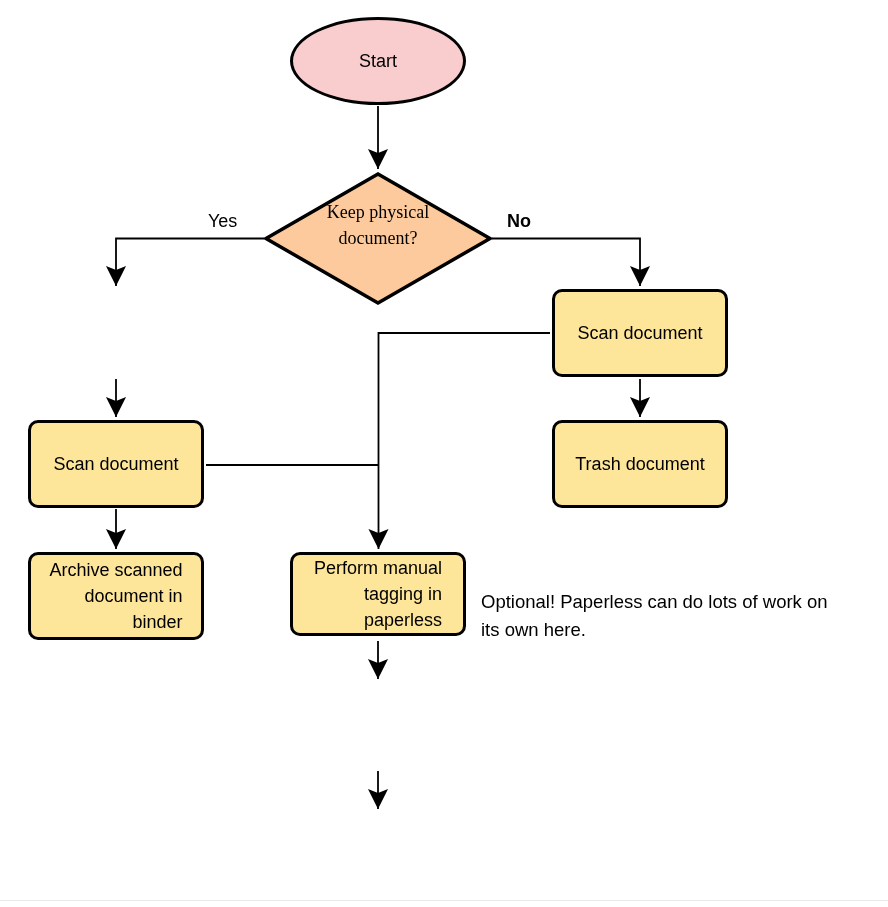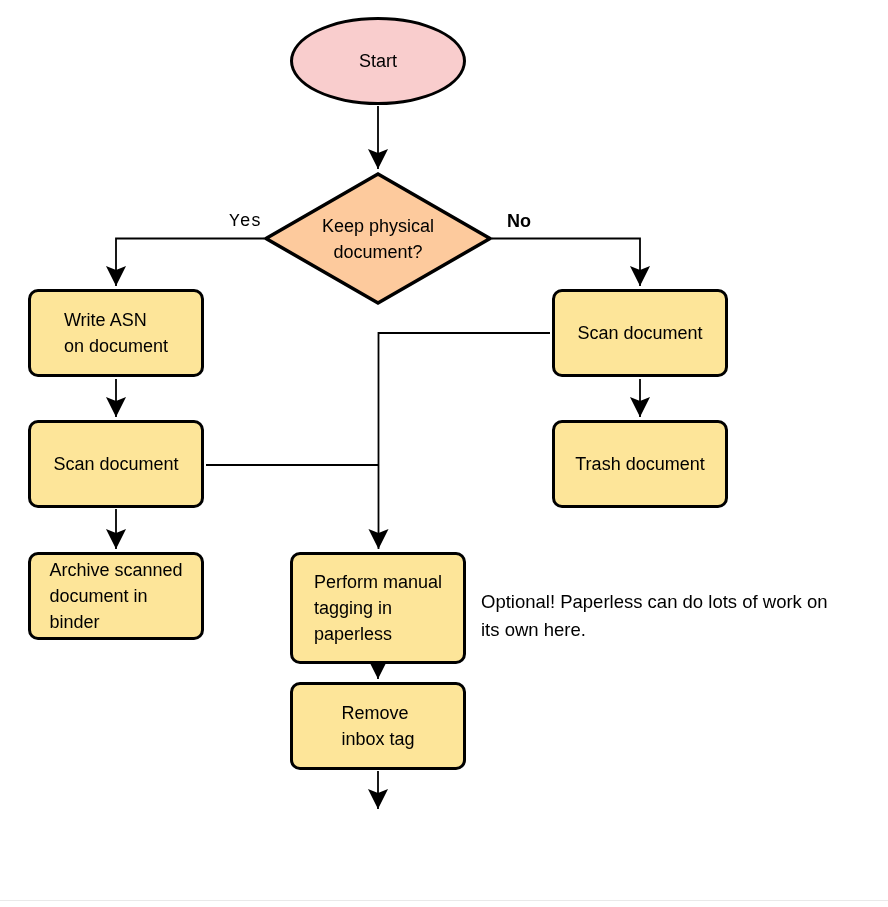--- a/index.html
+++ b/index.html
@@ -35,21 +35,21 @@
   .diamond {
     fill: var(--decision-fill);
     stroke: var(--stroke);
     stroke-width: 3.5;
   }
   .node {
     position: absolute;
     display: flex;
     align-items: center;
     justify-content: center;
-    text-align: left;
+    text-align: right;
     font-size: 18px;
     line-height: 26px;
     white-space: pre-line;
   }
   .process {
     background: var(--process-fill);
     border: 3px solid var(--stroke);
     border-radius: 10px;
   }
   .terminator {
@@ -110,61 +110,53 @@
     <polyline points="378,641 378,679" marker-end="url(#arrow)"></polyline>
     <polyline points="378,771 378,809" marker-end="url(#arrow)"></polyline>
 
     <polygon class="diamond" points="266,238.5 378,174 490,238.5 378,303"></polygon>
   </svg>
 
   <div class="node terminator" style="left:290px; top:17px; width:176px; height:88px;">
     <span>Start</span>
   </div>
 
-  <div class="decision-label" style="left:278px; top:172px; width:200px; height:133px;">
+  <div class="decision-label" style="left:278px; top:158px; width:200px; height:133px;font-family:Liberation Serif, serif;">
     <span>Keep physical
 document?</span>
   </div>
 
-  <div class="edge-label" style="left:229px; top:210px;font-family:Liberation Mono, monospace;">Yes</div>
+  <div class="edge-label" style="left:208px; top:210px;">Yes</div>
   <div class="edge-label" style="left:507px; top:210px;font-weight:bold;">No</div>
 
-  <div class="node process" style="left:28px; top:289px; width:176px; height:88px;">
-    <span>Write ASN
-on document</span>
-  </div>
 
   <div class="node process" style="left:552px; top:289px; width:176px; height:88px;">
     <span>Scan document</span>
   </div>
 
   <div class="node process" style="left:28px; top:420px; width:176px; height:88px;">
     <span>Scan document</span>
   </div>
 
   <div class="node process" style="left:28px; top:552px; width:176px; height:88px;">
     <span>Archive scanned
 document in
 binder</span>
   </div>
 
   <div class="node process" style="left:552px; top:420px; width:176px; height:88px;">
     <span>Trash document</span>
   </div>
 
-  <div class="node process" style="left:290px; top:552px; width:176px; height:112px;">
+  <div class="node process" style="left:290px; top:552px; width:176px; height:84px;">
     <span>Perform manual
 tagging in
 paperless</span>
   </div>
 
   <div class="note" style="left:481px; top:588px; width:404px;">Optional! Paperless can do lots of work on
 its own here.</div>
 
-  <div class="node process" style="left:290px; top:682px; width:176px; height:88px;">
-    <span>Remove
-inbox tag</span>
-  </div>
 
 
   <div class="bottom-hairline"></div>
 
 </div>
 
 </body></html>

